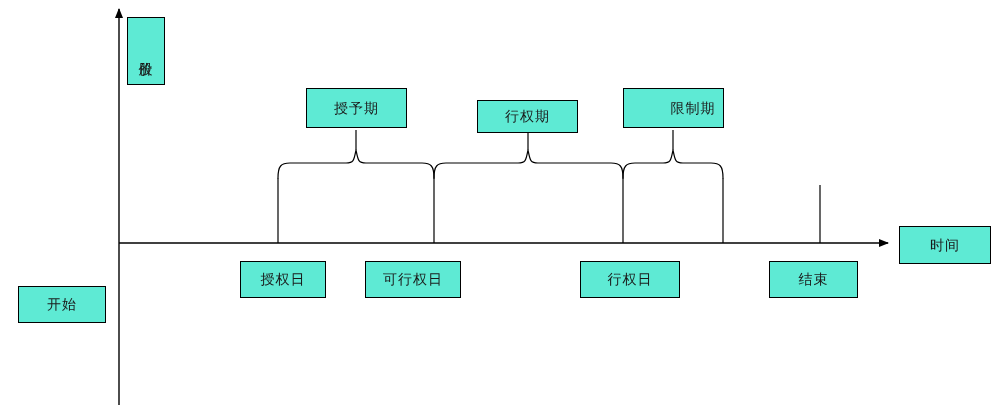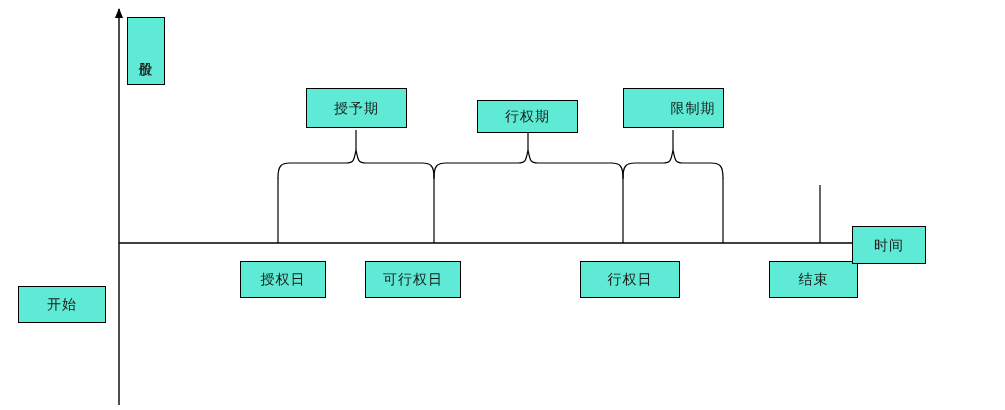--- a/index.html
+++ b/index.html
@@ -120,17 +120,17 @@
   </div>
 
   <div class="lbl" style="left:580px; top:261px; width:100px; height:37px;">
     <span>行权日</span>
   </div>
 
   <div class="lbl" style="left:769px; top:261px; width:89px; height:37px;">
     <span>结束</span>
   </div>
 
-  <div class="lbl" style="left:852px; top:226px; width:74px; height:38px;">
+  <div class="lbl" style="left:899px; top:226px; width:92px; height:38px;">
     <span>时间</span>
   </div>
 
 </div>
 
 </body></html>

